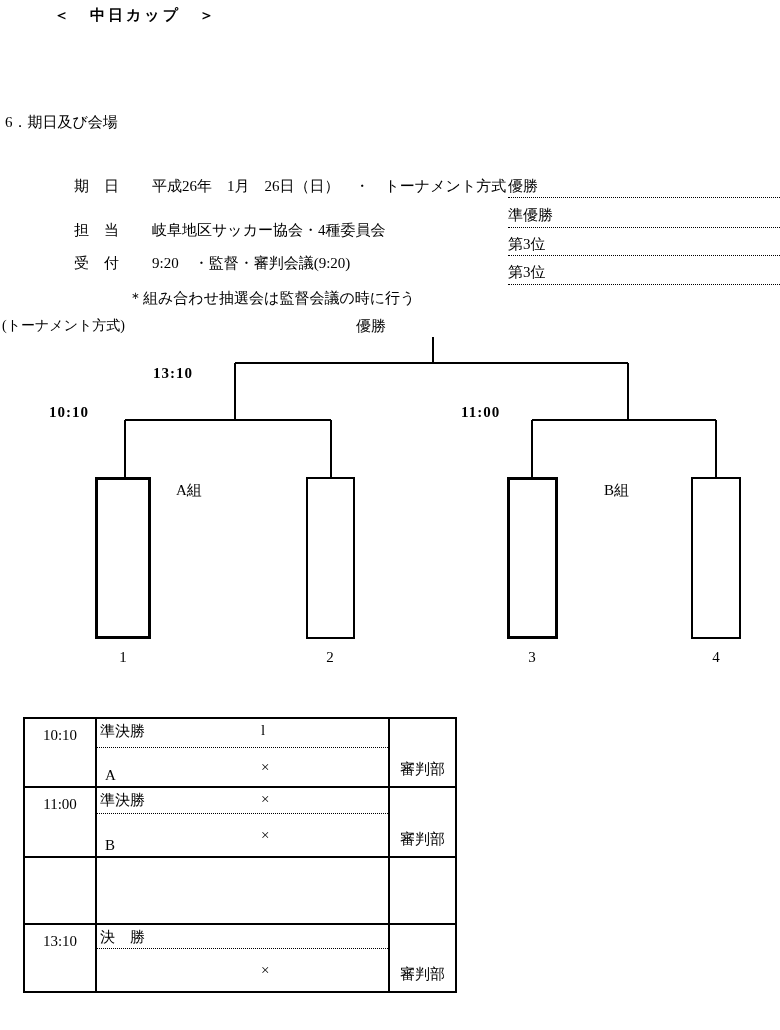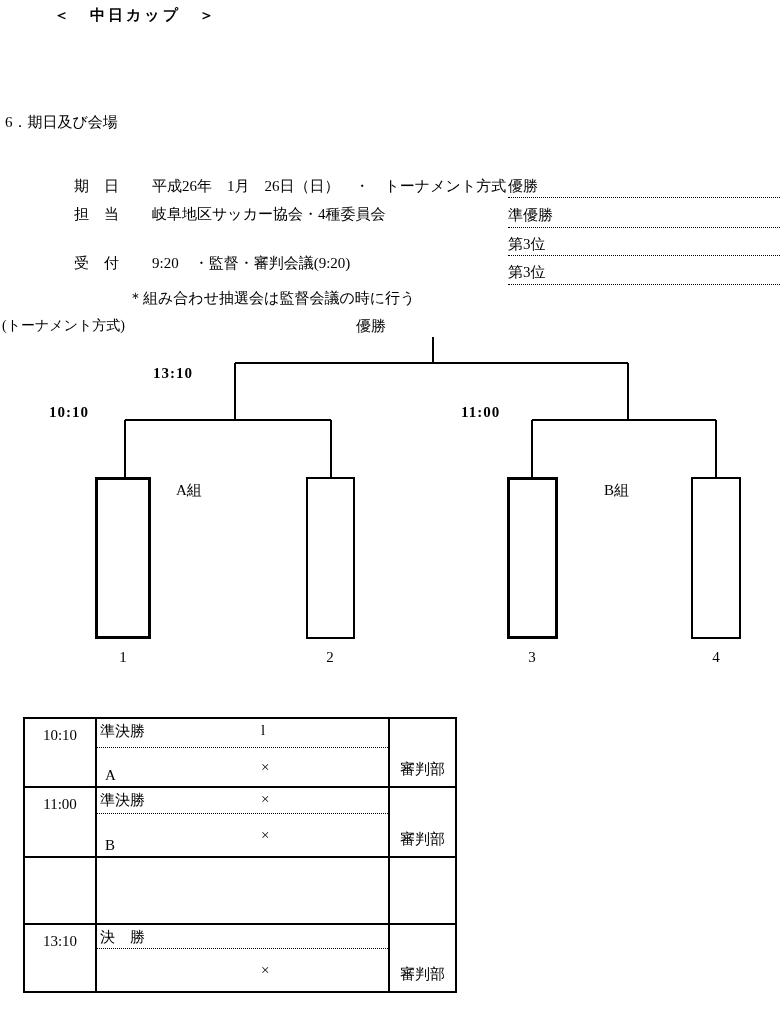--- a/index.html
+++ b/index.html
@@ -45,21 +45,21 @@
 <body>
 
 <div class="page">
 
   <div class="abs title1">＜　中日カップ　＞</div>
   <div class="abs sechead">6．期日及び会場</div>
 
   <div class="abs info-row" style="top:176px">
     <span class="ilabel">期　日</span><span class="ivalue">平成26年　1月　26日（日）　・　トーナメント方式</span>
   </div>
-  <div class="abs info-row" style="top:204px">
+  <div class="abs info-row" style="top:220px">
     <span class="ilabel">担　当</span><span class="ivalue">岐阜地区サッカー協会・4種委員会</span>
   </div>
   <div class="abs info-row" style="top:253px">
     <span class="ilabel">受　付</span><span class="ivalue">9:20　・監督・審判会議(9:20)</span>
   </div>
   <div class="abs note">＊組み合わせ抽選会は監督会議の時に行う</div>
 
   <div class="abs honor" style="top:176px;height:21px"><span>優勝</span></div>
   <div class="abs honor" style="top:205px;height:22px"><span>準優勝</span></div>
   <div class="abs honor" style="top:234px;height:21px"><span>第3位</span></div>

